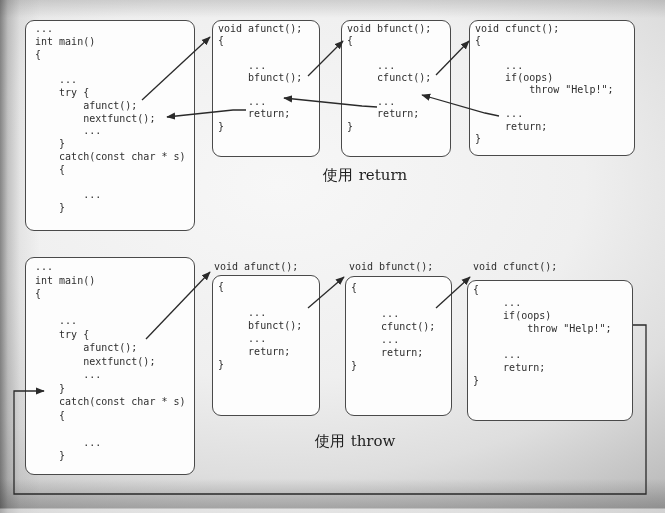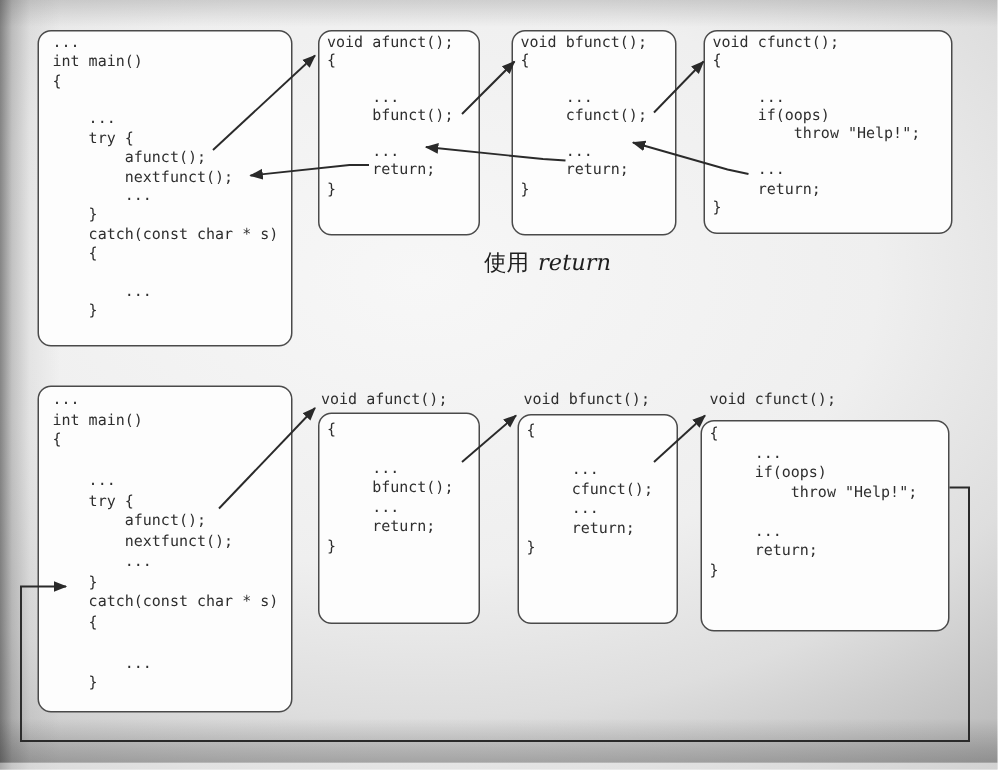--- a/index.html
+++ b/index.html
@@ -48,21 +48,21 @@
   }
   .hdr-a { left: 214px; top: 261px; }
   .hdr-b { left: 349px; top: 261px; }
   .hdr-c { left: 473px; top: 261px; }
   
   .caption {
     position: absolute; width: 240px; text-align: center;
     font-family: "DejaVu Serif", serif;
     font-size: 15px; color: #1e1e1e;
   }
-  .caption .kw { font-style: italic; margin-left: 6px; }
+  .caption .kw { margin-left: 6px; }
   .cap-t { left: 245px; top: 166px; }
   .cap-b { left: 235px; top: 432px; }
   
   svg.arrows {
     position: absolute; left: 0; top: 0;
     pointer-events: none;
   }
 </style>
 </head>
 <body>
@@ -164,20 +164,23 @@
   <div class="float-hdr hdr-c">void cfunct();</div>
   <div class="codebox box-b-c">
     <pre class="code">{
      ...
      if(oops)
          throw "Help!";
 
      ...
      return;
 }</pre>
+  </div>
+  <div class="caption cap-b">
+    <span>使用</span><span class="kw">throw</span>
   </div>
 
   <svg class="arrows" width="665" height="513" viewBox="0 0 665 513">
     <defs>
       <marker id="ah" markerWidth="10" markerHeight="9" refX="8.2" refY="4" orient="auto" markerUnits="userSpaceOnUse">
         <path d="M0,0.4 L9,4 L0,7.6 z" fill="#2a2a2a"></path>
       </marker>
     </defs>
     <g stroke="#2a2a2a" stroke-width="1.3" fill="none">
 

